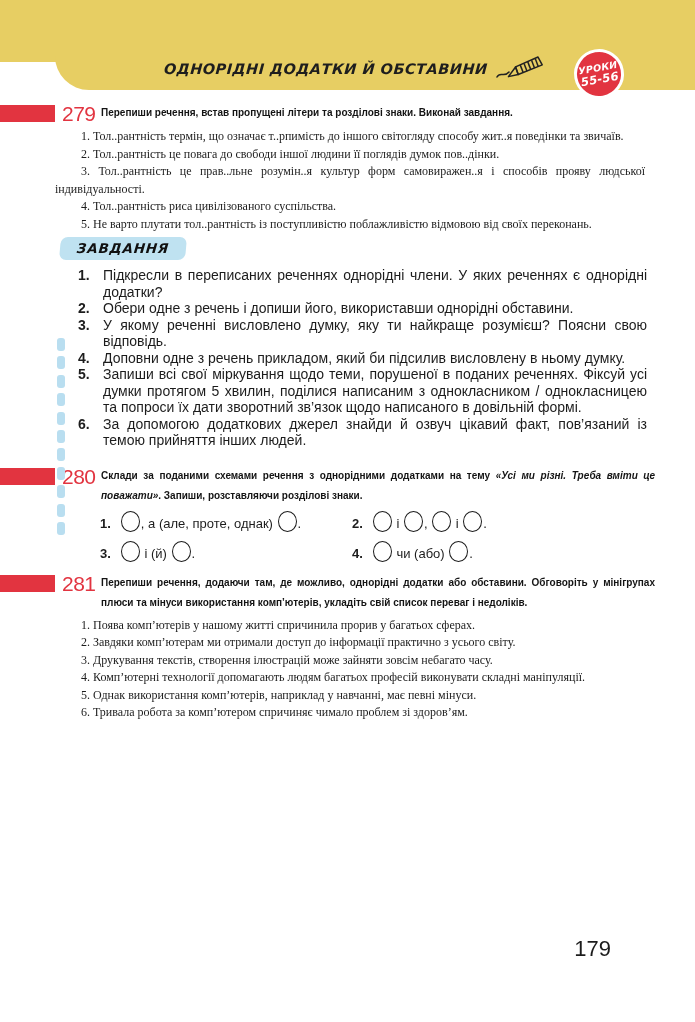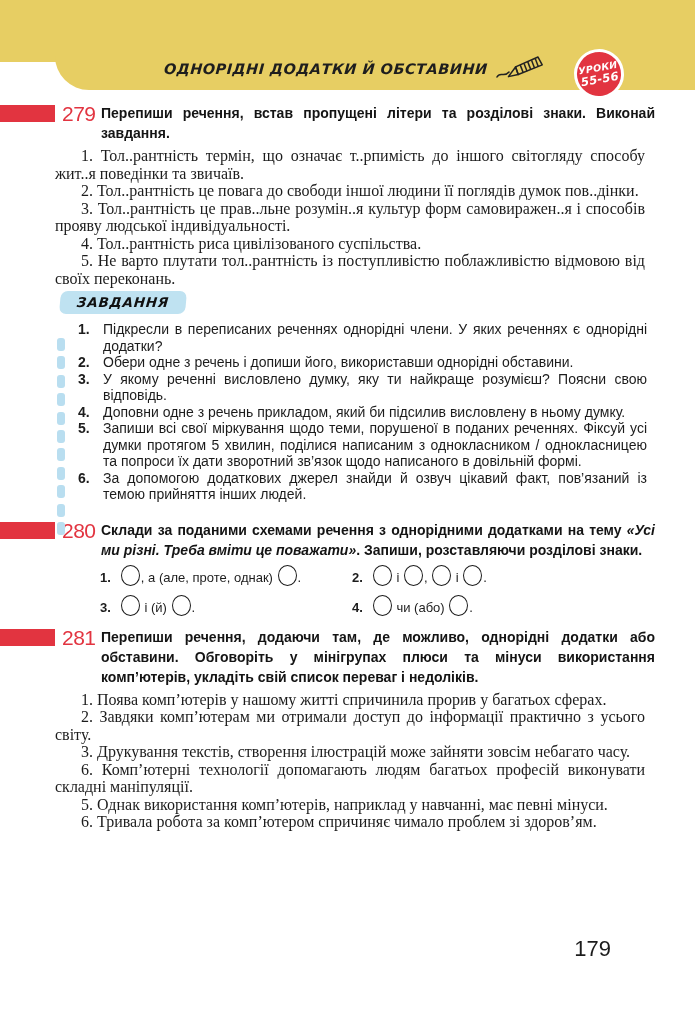--- a/index.html
+++ b/index.html
@@ -26,25 +26,25 @@
   .badge-l1{font-size:9.5px;line-height:10px;letter-spacing:.3px}
   .badge-l2{font-size:11.5px;line-height:12px;letter-spacing:.3px}
 
   
   .ex-head{display:grid;grid-template-columns:55px 46px 1fr;align-items:start}
   .ex-279{margin-top:13px}
   .ex-280{margin-top:17px}
   .ex-281{margin-top:4px}
   .ex-bar{display:block;height:17px;background:var(--accent-red);margin-top:2px}
   .ex-num{color:var(--accent-red);font-size:21px;line-height:21px;padding-left:7px;letter-spacing:-.5px;font-family:"Liberation Sans",sans-serif}
-  .ex-instruction{font-weight:bold;font-size:14px;line-height:20px;text-align:justify;padding-right:40px;color:#141414}
+  .ex-instruction{font-weight:bold;font-size:10px;line-height:20px;text-align:justify;padding-right:40px;color:#141414}
   .ex-instruction .it{font-style:italic}
 
   
-  .body-text{margin:4px 50px 0 55px;font-family:"Liberation Serif","DejaVu Serif",serif;font-size:16px;line-height:17.5px;text-align:justify;color:var(--ink)}
+  .body-text{margin:4px 50px 0 55px;font-family:"Liberation Serif","DejaVu Serif",serif;font-size:12px;line-height:17.5px;text-align:justify;color:var(--ink)}
   .sentence{text-indent:26px}
 
   
   .tasks-label{display:inline-block;margin:4px 0 0 60px;background:var(--label-blue);border-radius:7px;padding:3px 17px 4px;font-family:"DejaVu Sans",sans-serif;font-weight:bold;font-style:italic;font-size:13.5px;letter-spacing:.8px;transform:skewX(-5deg);color:#111}
   .task-list{margin:7px 48px 0 78px}
   .task{display:grid;grid-template-columns:25px 1fr;font-size:14px;line-height:16.5px}
   .t-num{font-weight:bold}
   .t-text{text-align:justify}
   .margin-markers{position:absolute;left:57px;top:338px;z-index:1}
   .marker{width:8px;height:13px;border-radius:3px;background:var(--marker-blue);margin-bottom:5.4px}
@@ -163,20 +163,20 @@
   <section class="exercise">
     <div class="ex-head ex-281">
       <span class="ex-bar"></span>
       <span class="ex-num">281</span>
       <p class="ex-instruction">Перепиши речення, додаючи там, де можливо, однорідні додатки або обставини. Обговоріть у мінігрупах плюси та мінуси використання комп’ютерів, укладіть свій список переваг і недоліків.</p>
     </div>
     <div class="body-text">
         <p class="sentence">1. Поява комп’ютерів у нашому житті спричинила прорив у багатьох сферах.</p>
         <p class="sentence">2. Завдяки комп’ютерам ми отримали доступ до інформації практично з усього світу.</p>
         <p class="sentence">3. Друкування текстів, створення ілюстрацій може зайняти зовсім небагато часу.</p>
-        <p class="sentence">6. Комп’ютерні технології допомагають людям багатьох професій виконувати складні маніпуляції.</p>
+        <p class="sentence">4. Комп’ютерні технології допомагають людям багатьох професій виконувати складні маніпуляції.</p>
         <p class="sentence">5. Однак використання комп’ютерів, наприклад у навчанні, має певні мінуси.</p>
         <p class="sentence">6. Тривала робота за комп’ютером спричиняє чимало проблем зі здоров’ям.</p>
       </div>
   </section>
 
   <div class="page-number">179</div>
 </div>
 
 </body></html>

